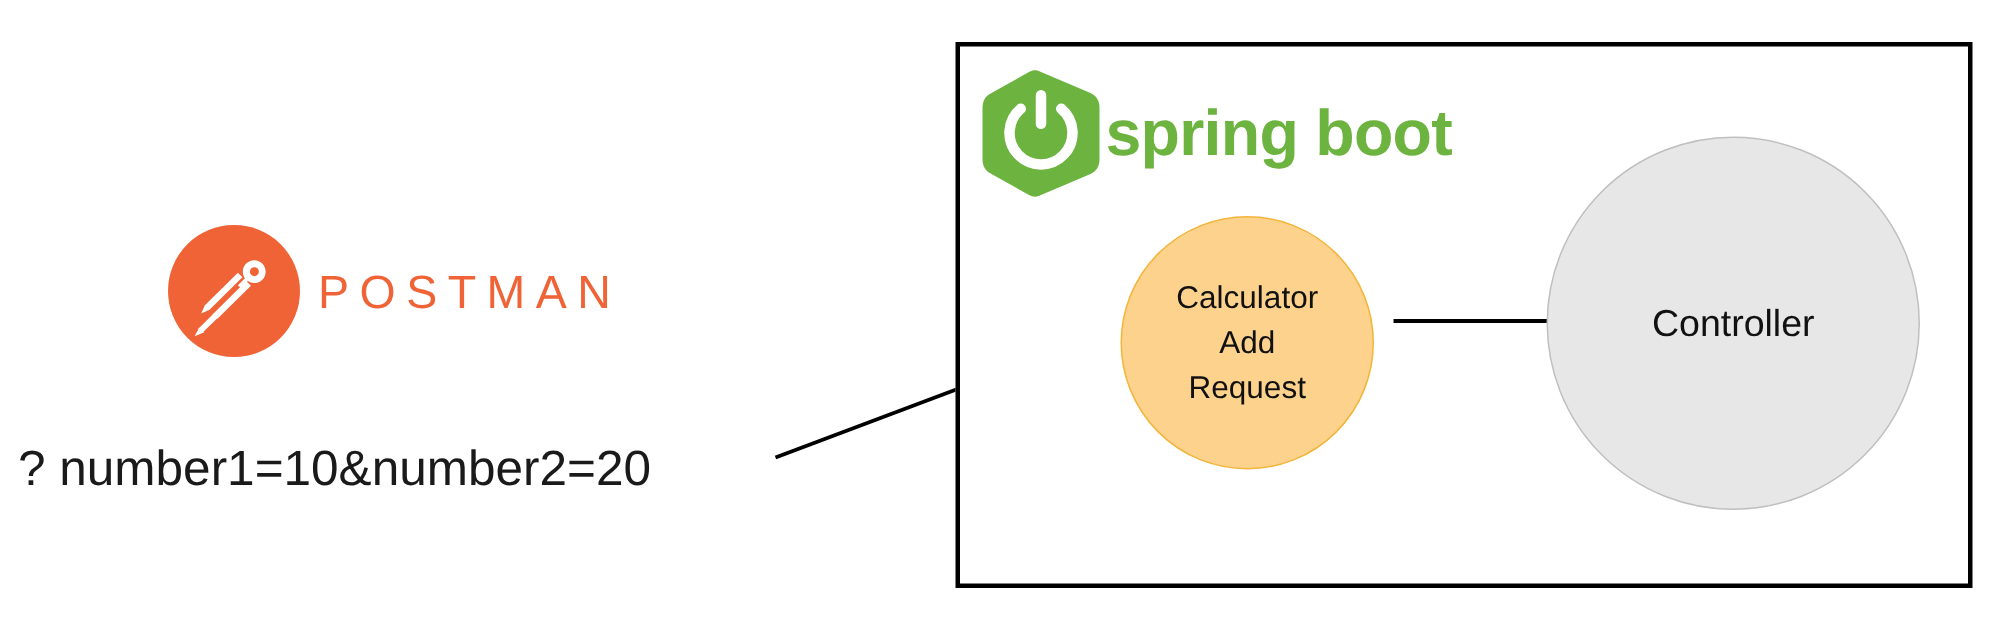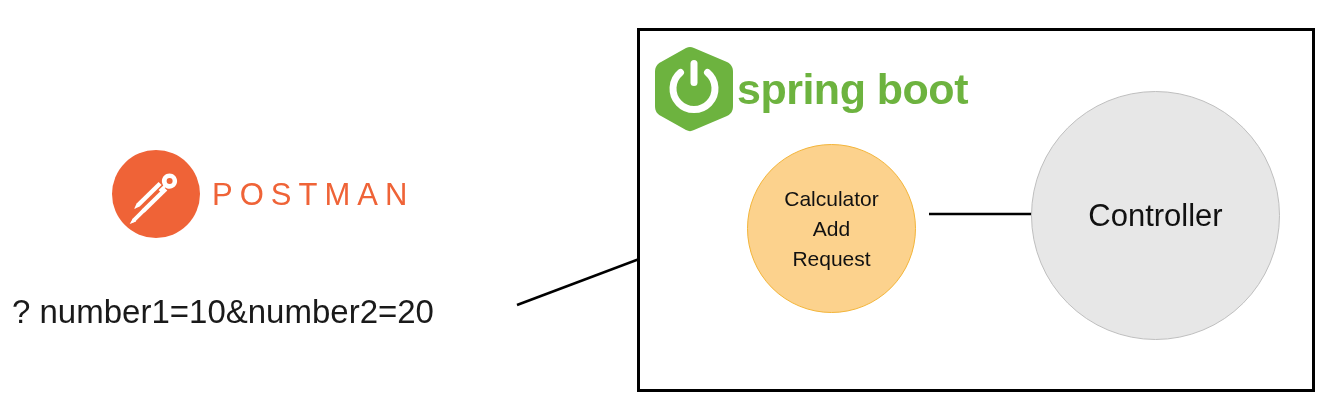--- a/index.html
+++ b/index.html
@@ -155,21 +155,21 @@
     border-radius: 50%;
     background: #E7E7E7;
     border: 1px solid #BFBFBF;
     box-sizing: border-box;
     display: flex;
     align-items: center;
     justify-content: center;
   }
   #controller-node-label {
     font-family: "Liberation Sans", sans-serif;
-    font-size: 31px;
+    font-size: 25px;
     color: #111111;
     text-align: center;
     line-height: 36px;
     white-space: nowrap;
   }
 </style>
 </head>
 <body>
 
 <div id="canvas">

